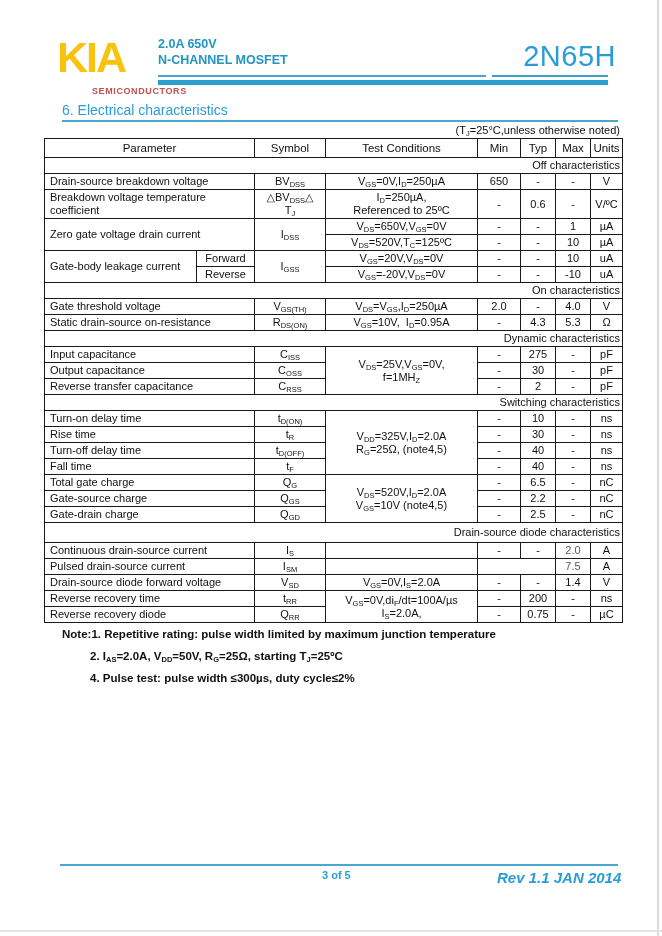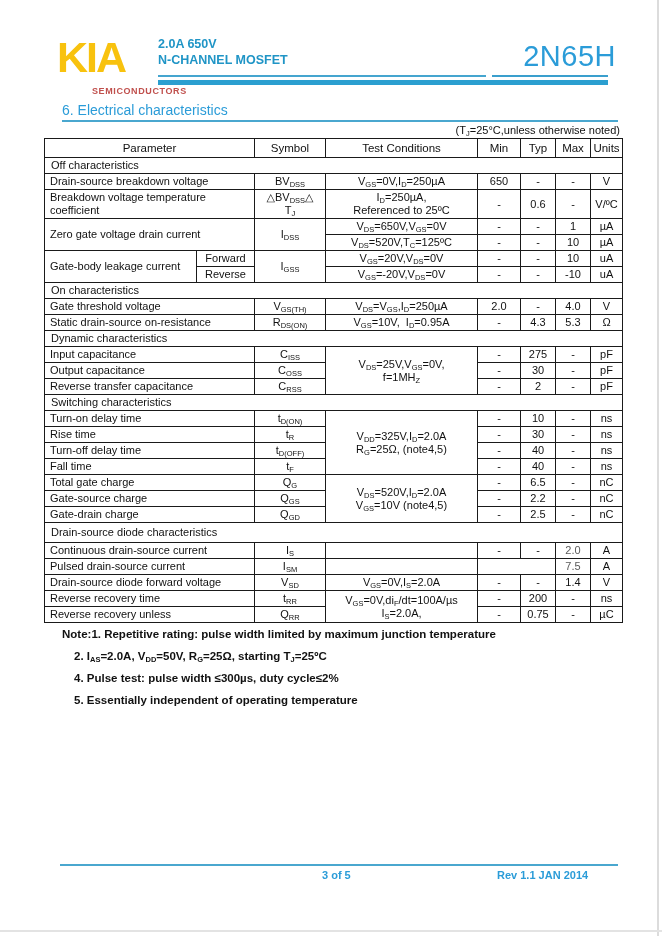--- a/index.html
+++ b/index.html
@@ -29,34 +29,34 @@
   .cond-note{position:absolute;right:42px;top:124px;font-size:11px;color:#111;}
 
   
   table{position:absolute;left:44px;top:138px;width:578px;border-collapse:collapse;
         table-layout:fixed;font-size:11px;color:#111;}
   td,th{border:1px solid #1a1a1a;padding:1px 2px;text-align:center;vertical-align:middle;
         line-height:13px;overflow:hidden;}
   th{font-weight:normal;height:16px;font-size:11.5px;}
   tr{height:16px;}
   td.l{text-align:left;padding-left:5px;}
-  td.sec{text-align:left;padding-left:6px;}
+  td.sec{text-align:right;padding-left:0;}
   tr.tall{height:20px;}
   td.m{color:#5a5a5a;}
   sub{font-size:7.5px;vertical-align:-2px;line-height:0;}
 
   
   .notes{position:absolute;left:62px;top:627px;font-size:11.5px;color:#111;}
   .note-line{margin-bottom:8px;line-height:14px;font-weight:bold;}
-  .note-line.indent{margin-left:12px;}
+  .note-line.indent{margin-left:28px;}
 
   
   .foot-rule{position:absolute;left:60px;top:864px;width:558px;height:2px;background:#4AA7CF;}
   .page-num{position:absolute;left:322px;top:869px;font-size:11px;font-weight:bold;color:#2B9CD8;}
-  .rev{position:absolute;left:497px;top:869px;font-size:11px;font-weight:bold;color:#2B9CD8;}
+  .rev{position:absolute;left:497px;top:869px;font-size:15px;font-weight:bold;color:#2B9CD8;font-style:italic;}
 </style>
 </head>
 <body>
 
 <div class="edge-r"></div>
 <div class="edge-b"></div>
 
 <div class="logo">KIA</div>
 <div class="logo-sub">SEMICONDUCTORS</div>
 <div class="prod">
@@ -292,32 +292,31 @@
       <tr>
         <td colspan="2" class="l">Reverse recovery time</td>
         <td>t<sub>RR</sub></td>
         <td rowspan="2">V<sub>GS</sub>=0V,di<sub>F</sub>/dt=100A/µs<br>I<sub>S</sub>=2.0A,</td>
         <td>-</td>
         <td>200</td>
         <td>-</td>
         <td>ns</td>
       </tr>
       <tr>
-        <td colspan="2" class="l">Reverse recovery unless</td>
+        <td colspan="2" class="l">Reverse recovery diode</td>
         <td>Q<sub>RR</sub></td>
         <td>-</td>
         <td>0.75</td>
         <td>-</td>
         <td>µC</td>
       </tr>
     </tbody>
 </table>
 
 <div class="notes">
     <div class="note-line">Note:1. Repetitive rating: pulse width limited by maximum junction temperature</div>
     <div class="note-line indent">2. I<sub>AS</sub>=2.0A, V<sub>DD</sub>=50V, R<sub>G</sub>=25Ω, starting T<sub>J</sub>=25ºC</div>
     <div class="note-line indent">4. Pulse test: pulse width ≤300µs, duty cycle≤2%</div>
-    <div class="note-line indent">5. Essentially independent of operating temperature</div>
   </div>
 
 <div class="foot-rule"></div>
 <div class="page-num">3 of 5</div>
 <div class="rev">Rev 1.1 JAN 2014</div>
 
 </body></html>

